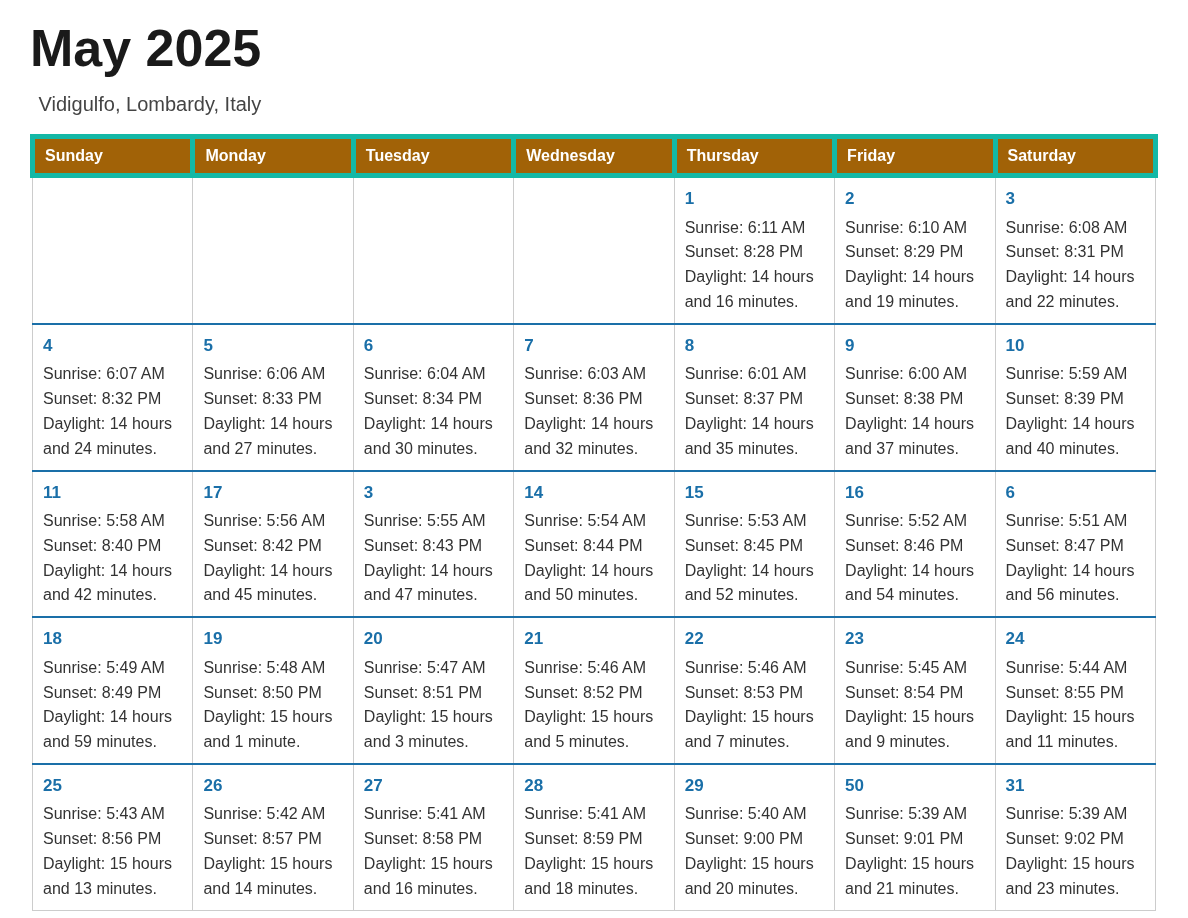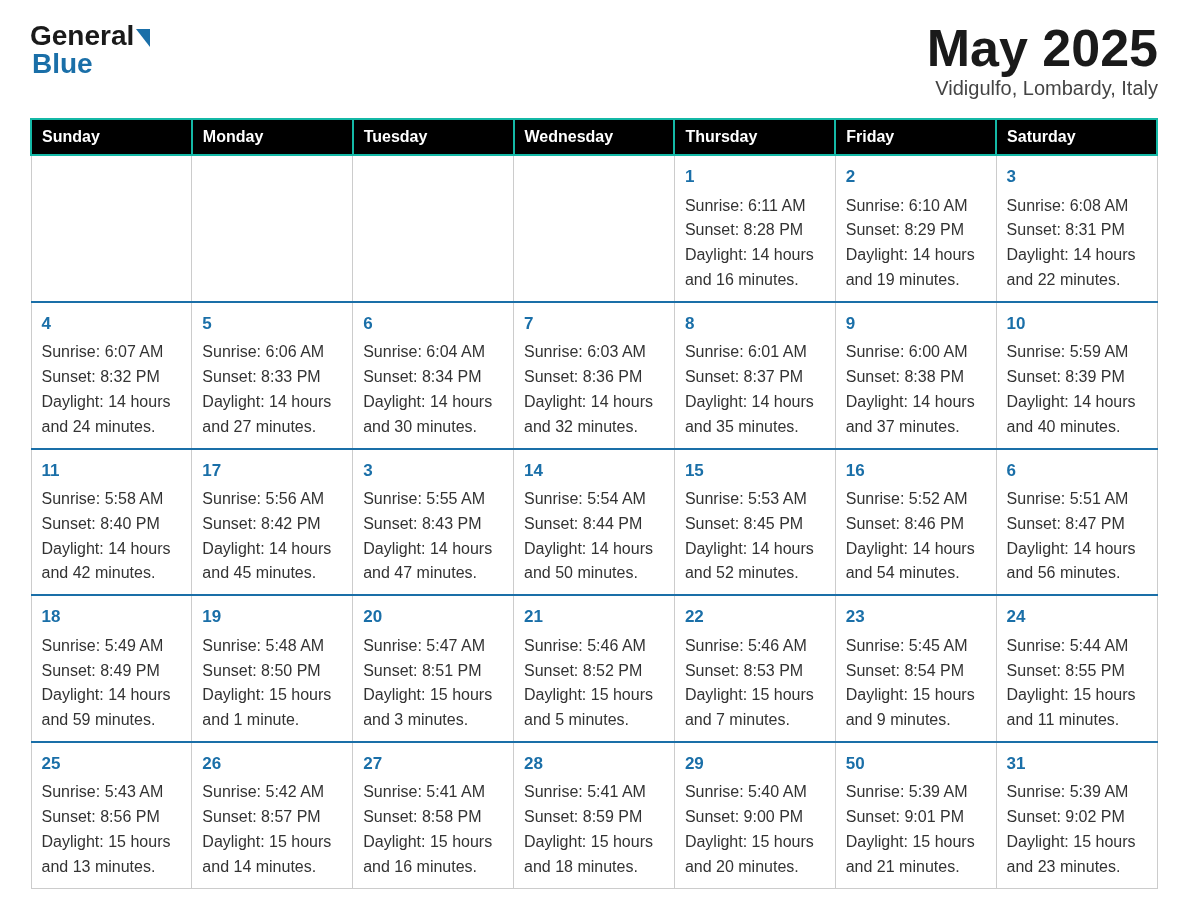--- a/index.html
+++ b/index.html
@@ -55,35 +55,35 @@
     }
     .month-title {
       font-size: 52px;
       font-weight: bold;
       color: #1a1a1a;
       line-height: 1.1;
     }
     .location {
       font-size: 20px;
       color: #444;
-      margin-top: 0;
+      margin-top: 16px;
     }
     .calendar {
       width: 100%;
       border-collapse: collapse;
       margin-top: 10px;
     }
     .calendar th {
-      background-color: #000000;
+      background-color: #a16207;
       color: #fff;
       font-size: 16px;
       font-weight: bold;
       padding: 8px 10px;
       text-align: left;
-      border: 2px solid #14b8a6;
+      border: 5px solid #14b8a6;
     }
     .calendar td {
       vertical-align: top;
       padding: 8px 10px;
       border: 1px solid #ccc;
       width: calc(100% / 7);
       min-height: 110px;
       height: 110px;
       font-size: 13px;
       color: #222;
@@ -105,27 +105,20 @@
       background: #fff;
     }
     .row-separator td {
       border-top: 2px solid #1a6fa8;
     }
   </style>
 </head>
 <body>
 
 <div class="header">
-  <div class="logo">
-    <div class="logo-top">
-      <span class="logo-general">General</span>
-      <div class="logo-arrow"></div>
-    </div>
-    <span class="logo-blue">Blue</span>
-  </div>
   <div class="title-block">
     <div class="month-title">May 2025</div>
     <div class="location">Vidigulfo, Lombardy, Italy</div>
   </div>
 </div>
 
 <table class="calendar" id="calendar-table">
   <thead id="calendar-head">
     <tr id="weekday-header-row">
         <th>Sunday</th>

